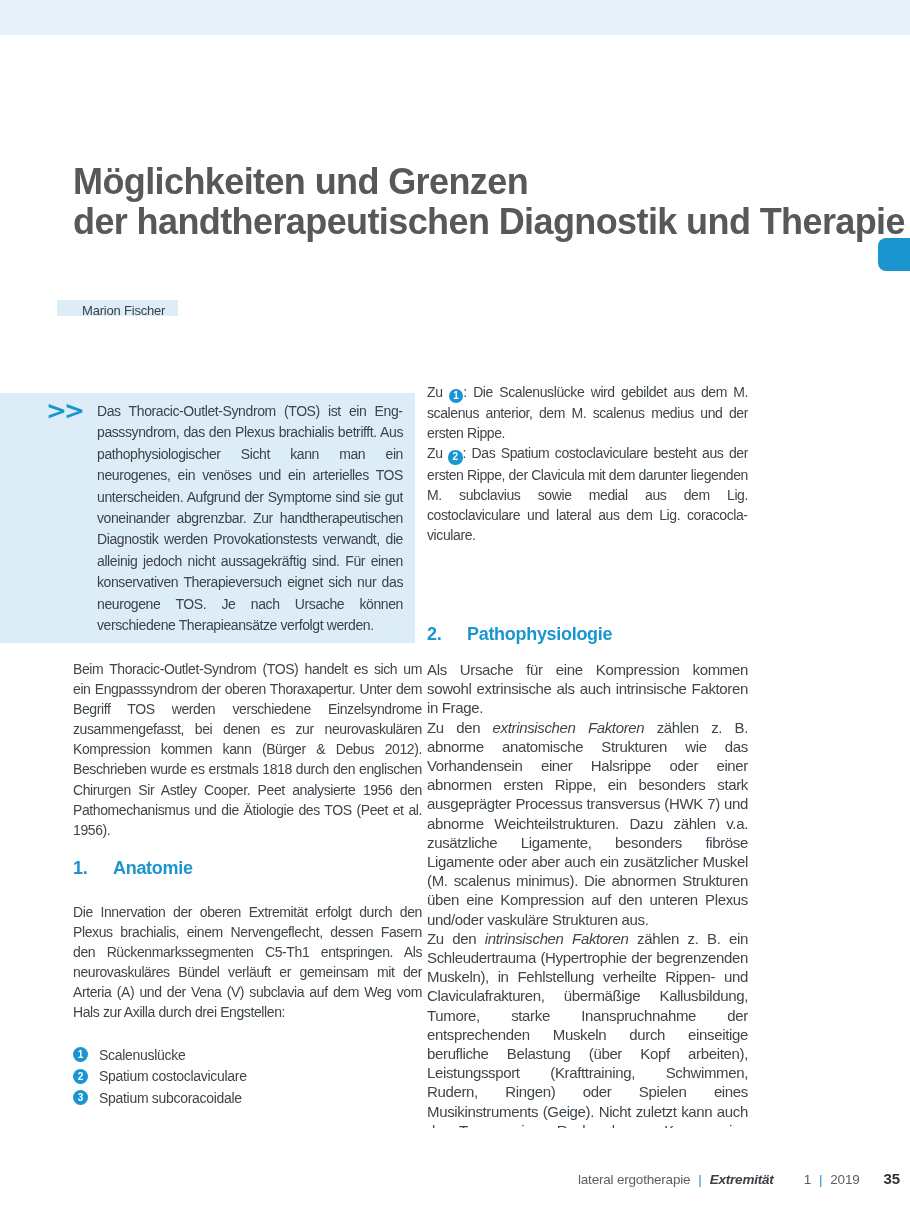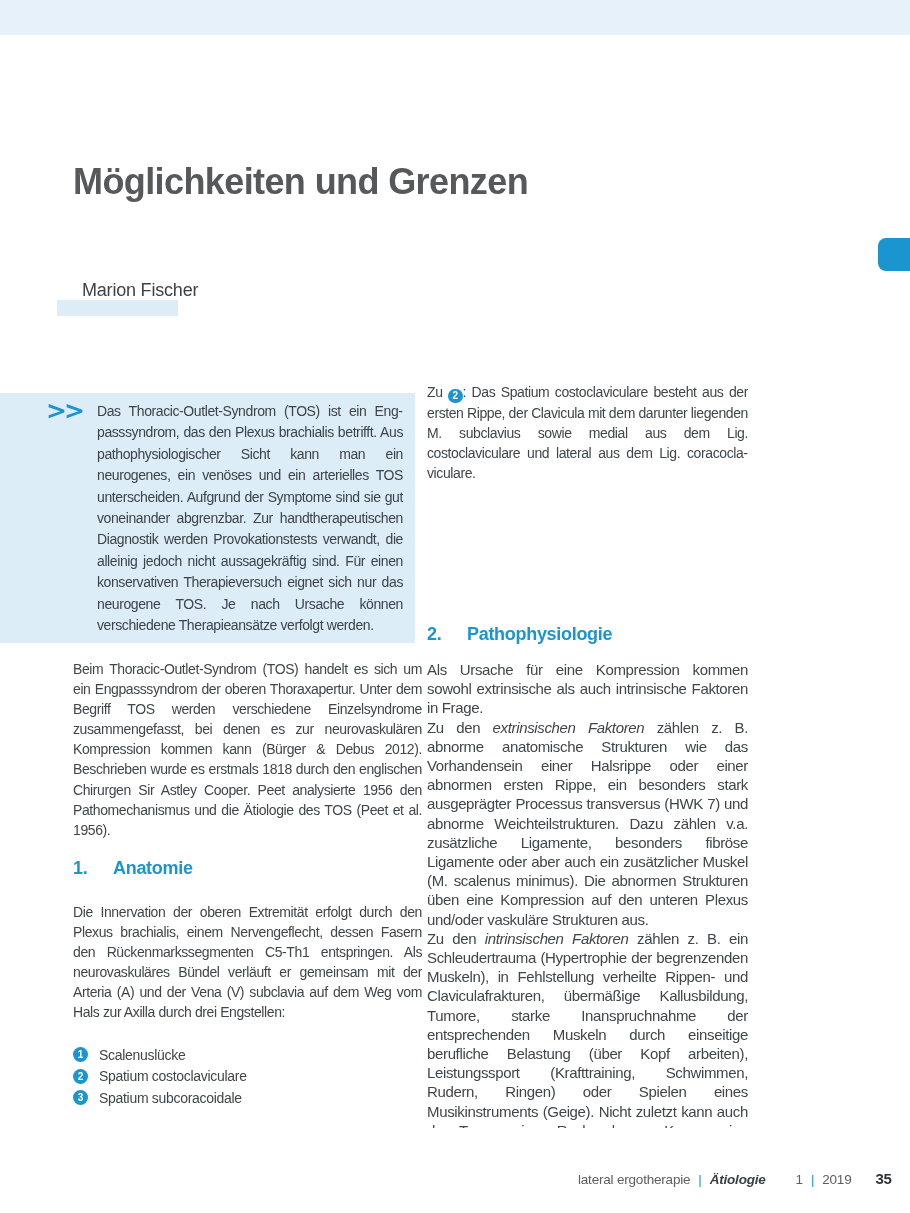--- a/index.html
+++ b/index.html
@@ -19,21 +19,21 @@
     overflow:hidden;
   }
   .top-band{position:absolute;left:0;top:0;width:910px;height:35px;background:var(--top-band);}
   .side-tab{position:absolute;left:878px;top:238px;width:32px;height:33px;background:var(--accent);border-radius:8px 0 0 8px;}
 
   .article-title{position:absolute;left:73px;top:138px;width:790px;font-size:36px;line-height:40px;
     font-weight:700;color:var(--title-text);letter-spacing:-0.6px;}
   .article-title .title-line{white-space:nowrap;}
 
   .author-highlight{position:absolute;left:57px;top:300px;width:121px;height:16px;background:var(--abstract-box);}
-  .author-name{position:absolute;left:82px;top:280px;font-size:18px;color:#3c4247;letter-spacing:-0.2px;}
+  .author-name{position:absolute;left:82px;top:303px;font-size:13px;color:#3c4247;letter-spacing:-0.2px;}
 
   .abstract-box{position:absolute;left:0;top:393px;width:415px;height:250px;background:var(--abstract-box);}
   .abstract-marker{position:absolute;left:46px;top:396px;font-size:25px;font-weight:900;
     color:var(--accent);letter-spacing:-3px;font-family:"DejaVu Sans", sans-serif;}
   .abstract-text{position:absolute;left:97px;top:401px;width:306px;max-height:238px;overflow:hidden;
     font-size:14px;line-height:21.4px;text-align:justify;color:#3d4348;letter-spacing:-0.4px;hyphens:auto;}
 
   .body-par{font-size:14px;line-height:20.1px;text-align:justify;letter-spacing:-0.4px;hyphens:auto;}
   .intro-paragraph{position:absolute;left:73px;top:659px;width:349px;max-height:196px;overflow:hidden;}
   .anatomy-paragraph{position:absolute;left:73px;top:902px;width:349px;max-height:141px;overflow:hidden;}
@@ -65,20 +65,21 @@
   .page-footer .page-number{margin-left:24px;font-weight:700;font-size:15px;color:var(--page-number);}
 </style>
 </head>
 <body>
 
 <div class="top-band"></div>
 <div class="side-tab"></div>
 
 <h1 class="article-title">
   <div class="title-line">Möglichkeiten und Grenzen</div>
+  <div class="title-line">der handtherapeutischen Diagnostik und Therapie</div>
 </h1>
 
 <div class="author-highlight"></div>
 <div class="author-name">Marion Fischer</div>
 
 <div class="abstract-box"></div>
 <div class="abstract-marker">&gt;&gt;</div>
 <div class="abstract-text">Das Thoracic-Outlet-Syndrom (TOS) ist ein Eng­passsyndrom, das den Plexus brachialis betrifft. Aus pathophysiologischer Sicht kann man ein neurogenes, ein venöses und ein arterielles TOS unterscheiden. Aufgrund der Symptome sind sie gut voneinander abgrenzbar. Zur handtherapeu­tischen Diagnostik werden Provokationstests verwandt, die alleinig jedoch nicht aussagekräf­tig sind. Für einen konservativen Therapiever­such eignet sich nur das neurogene TOS. Je nach Ursache können verschiedene Therapieansätze verfolgt werden.</div>
 
 <div class="intro-paragraph body-par">Beim Thoracic-Outlet-Syndrom (TOS) handelt es sich um ein Engpasssyndrom der oberen Thoraxapertur. Unter dem Begriff TOS werden verschiedene Einzel­syndrome zusammengefasst, bei denen es zur neu­rovaskulären Kompression kommen kann (Bürger &amp; Debus 2012). Beschrieben wurde es erstmals 1818 durch den englischen Chirurgen Sir Astley Cooper. Peet analysierte 1956 den Pathomechanismus und die Ätiologie des TOS (Peet et al. 1956).</div>
@@ -98,34 +99,35 @@
     <span class="badge">2</span>
     <span class="list-label">Spatium costoclaviculare</span>
   </div>
   <div class="list-item">
     <span class="badge">3</span>
     <span class="list-label">Spatium subcoracoidale</span>
   </div>
 </div>
 
 <div class="zu-block">
+  <p>Zu <span class="inline-badge">1</span>: Die Scalenuslücke wird gebildet aus dem M. scalenus anterior, dem M. scalenus medius und der ersten Rippe.</p>
   <p>Zu <span class="inline-badge">2</span>: Das Spatium costoclaviculare besteht aus der ersten Rippe, der Clavicula mit dem darunter liegenden M. subclavius sowie medial aus dem Lig. costoclaviculare und lateral aus dem Lig. coracocla­viculare.</p>
 </div>
 
 <div class="section-heading heading-patho">
   <span class="sec-num">2.</span><span class="sec-title">Pathophysiologie</span>
 </div>
 
 <div class="patho-block">
   <p>Als Ursache für eine Kompression kommen sowohl ex­trinsische als auch intrinsische Faktoren in Frage.</p>
   <p>Zu den <em>extrinsischen Faktoren</em> zählen z. B. abnorme anatomische Strukturen wie das Vorhandensein einer Halsrippe oder einer abnormen ersten Rippe, ein besonders stark ausgeprägter Processus transversus (HWK 7) und abnorme Weichteilstrukturen. Dazu zählen v.a. zusätzliche Ligamente, besonders fibröse Ligamente oder aber auch ein zusätzlicher Muskel (M. scalenus minimus). Die abnormen Strukturen üben eine Kompression auf den unteren Plexus und/oder vaskuläre Strukturen aus.</p>
   <p>Zu den <em>intrinsischen Faktoren</em> zählen z. B. ein Schleudertrauma (Hypertrophie der begrenzenden Muskeln), in Fehlstellung verheilte Rippen- und Claviculafrakturen, übermäßige Kallusbildung, Tumore, starke Inanspruchnahme der entsprechenden Muskeln durch einseitige berufliche Belastung (über Kopf arbeiten), Leistungssport (Krafttraining, Schwimmen, Rudern, Ringen) oder Spielen eines Musikinstruments (Geige). Nicht zuletzt kann auch das Tragen eines Rucksacks zur Kompression führen. Weiterhin können auch Haltungfehler das TOS auslösen.</p>
 </div>
 
 <div class="page-footer">
   <span class="journal">lateral ergotherapie</span>
   <span class="sep">|</span>
-  <span class="section-name">Ätiologie</span>
+  <span class="section-name">Extremität</span>
   <span class="issue">1</span>
   <span class="sep">|</span>
   <span class="year">2019</span>
   <span class="page-number">35</span>
 </div>
 
 </body></html>

